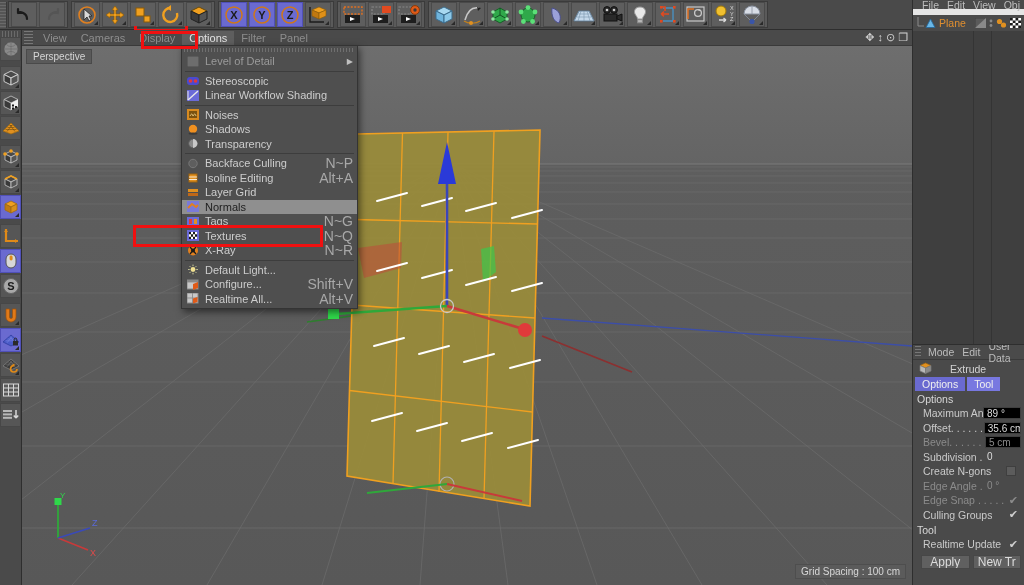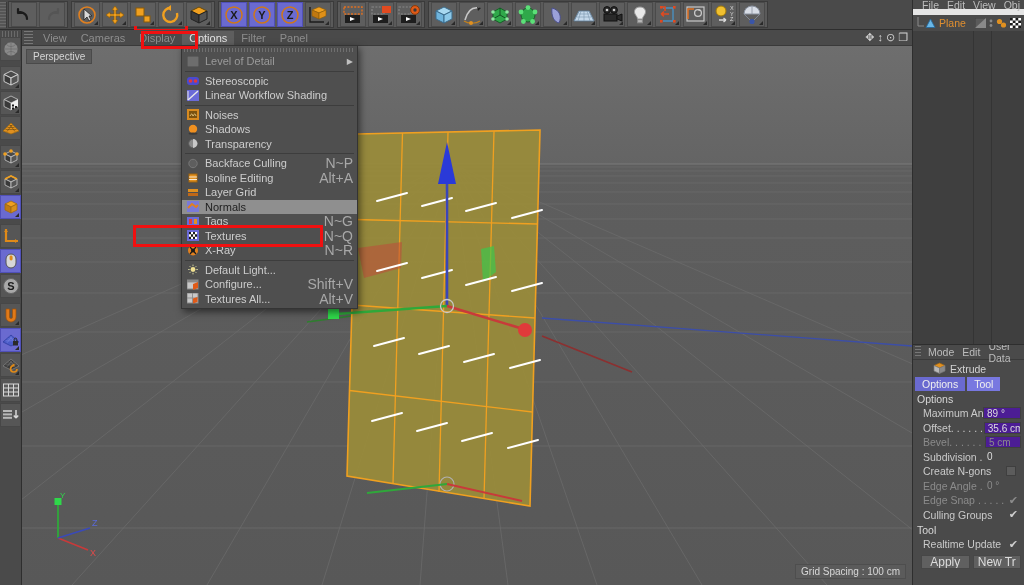--- a/index.html
+++ b/index.html
@@ -117,32 +117,32 @@
   .rpgrip{ width:9px; height:12px; margin:0 3px 0 2px;
            background-image:repeating-linear-gradient(to bottom,#777 0 1px,transparent 1px 3px);}
   .rpm{ padding:0 4px; font-size:10.5px; color:#bcbcbc; cursor:pointer;}
   #objtree{ height:330px; background:#3f3f3f; border-bottom:1px solid #2e2e2e; position:relative;}
   .objrow{ display:flex; align-items:center; height:16px; padding-left:3px; background:#4a4a4a; cursor:pointer;}
   .objname{ color:#e08f30; font-size:10.5px; margin-left:3px;}
   .objright{ margin-left:auto; display:flex; align-items:center; gap:3px; padding-right:3px;}
   .colsplit{ position:absolute; left:0; top:16px; width:112px; bottom:0;}
   .colsplit i{ position:absolute; top:0; bottom:0; width:1px; background:#343434;}
   #attrhdr{ display:flex; align-items:center; height:15px; border-bottom:1px solid #3a3a3a;}
-  #attrtitle{ display:flex; align-items:center; height:17px; padding-left:20px; gap:4px;}
+  #attrtitle{ display:flex; align-items:center; height:17px; padding-left:6px; gap:18px;}
   #attrtitle span{ font-size:10.5px; color:#d2d2d2;}
   #attrtabs{ display:flex; height:14px; padding-left:2px; gap:2px; }
   .atab{ padding:0 7px; font-size:10.5px; background:#6a6ad0; color:#efefef; display:flex; align-items:center; cursor:pointer;}
   .atab.a{ background:#7878e0; }
   .grouphdr{ font-size:10.5px; color:#d8d8d8; padding:2px 0 1px 4px;}
   .prow{ display:flex; align-items:center; height:14.5px; padding-left:10px; font-size:10.5px;}
   .pname{ color:#cacaca; white-space:nowrap; overflow:hidden;}
   .pname.dim{ color:#8b8b8b;}
   .pval{
     margin-left:auto; margin-right:3px; width:46px; height:12px;
-    background:#4c1d95; border:1px solid #3f3f3f; color:#dcdcdc;
+    background:#000000; border:1px solid #3f3f3f; color:#dcdcdc;
     font-size:10px; padding-left:3px; line-height:11px; overflow:hidden; white-space:nowrap;
   }
   .pval.dim{ color:#8b8b8b;}
   .pval.plain{ background:transparent; border:none;}
   .chk{ margin-left:auto; margin-right:8px; width:10px; height:10px; background:#5c5c5c; border:1px solid #3f3f3f;}
   .tick{ margin-left:auto; margin-right:6px; color:#cfcfcf; font-size:11px;}
   .tick.dim{ color:#8b8b8b;}
   #btnrow{ display:flex; gap:3px; padding:3px 3px 0 8px;}
   .abtn{ flex:1; height:14px; background:#606060; border:1px solid #474747; color:#dcdcdc;
          font-size:12px; display:flex; align-items:center; justify-content:center; cursor:pointer; overflow:hidden;}
@@ -797,21 +797,21 @@
       <span class="mkey">Shift+V</span>
     </div>
     <div class="mi">
       <span class="mico">
           <svg width="12" height="11">
             <rect x="0" y="0" width="11" height="10" fill="#c8c8c8" stroke="#8a8a8a"></rect>
             <path d="M5.5 0 v10 M0 5 h11" stroke="#8a8a8a" stroke-width="0.9"></path>
             <path d="M6 5.5 l4.5 -1.6 l0 5 l-4.5 1.6 Z" fill="#e05a18"></path>
           </svg>
         </span>
-      <span class="mlabel">Textures All...</span>
+      <span class="mlabel">Realtime All...</span>
       <span class="mkey">Alt+V</span>
     </div>
   </div>
 
   <div id="redbox3"></div>
   <div id="redbox2"></div>
   <div id="redbox"></div>
 
   <div id="rightpanel">
 

